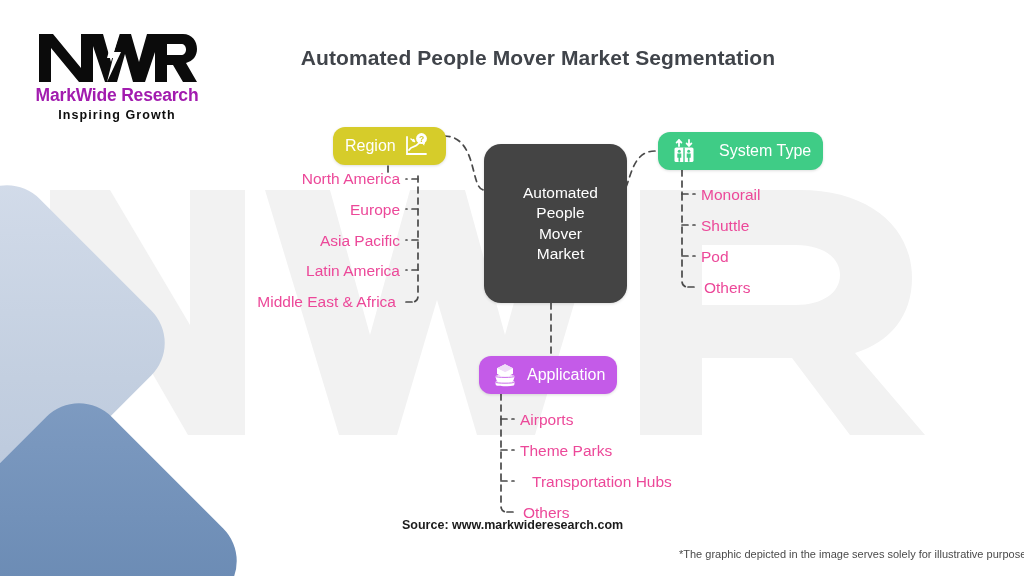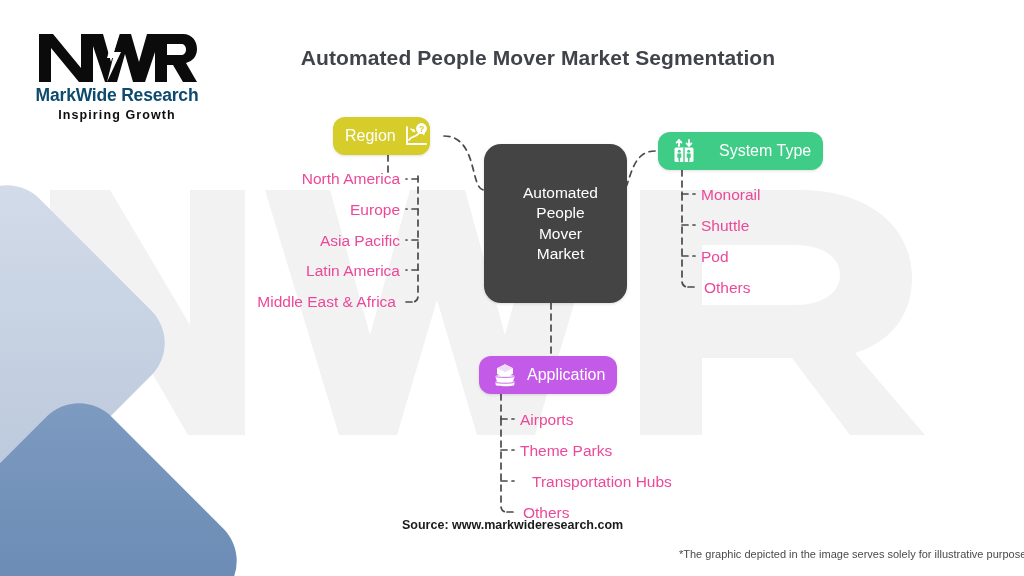--- a/index.html
+++ b/index.html
@@ -60,21 +60,21 @@
     width: 190px;
     text-align: center;
   }
   .logo-mark {
     display: block;
     margin: 0 auto;
   }
   .logo-name {
     font-size: 17.5px;
     font-weight: bold;
-    color: #0c4a6e;
+    color: #a21caf;
     letter-spacing: -0.2px;
     margin-top: 1px;
     white-space: nowrap;
   }
   .logo-tag {
     font-size: 12.5px;
     font-weight: bold;
     color: #0d0d0d;
     letter-spacing: 1.1px;
     margin-top: 2px;
@@ -143,23 +143,23 @@
   .badge-icon {
     display: flex;
     align-items: center;
     justify-content: center;
     width: 28px;
     height: 28px;
     flex: none;
   }
   .badge-region {
     left: 333px;
-    top: 117px;
+    top: 127px;
     background: #D6CC2A;
-    padding-right: 0;
+    padding-right: 16px;
   }
   .badge-region .badge-text { margin-right: 6px; }
   .badge-system {
     left: 658px;
     top: 132px;
     background: #3FCC86;
     gap: 13px;
   }
   .badge-system .badge-text { margin-left: 8px; }
   .badge-application {

